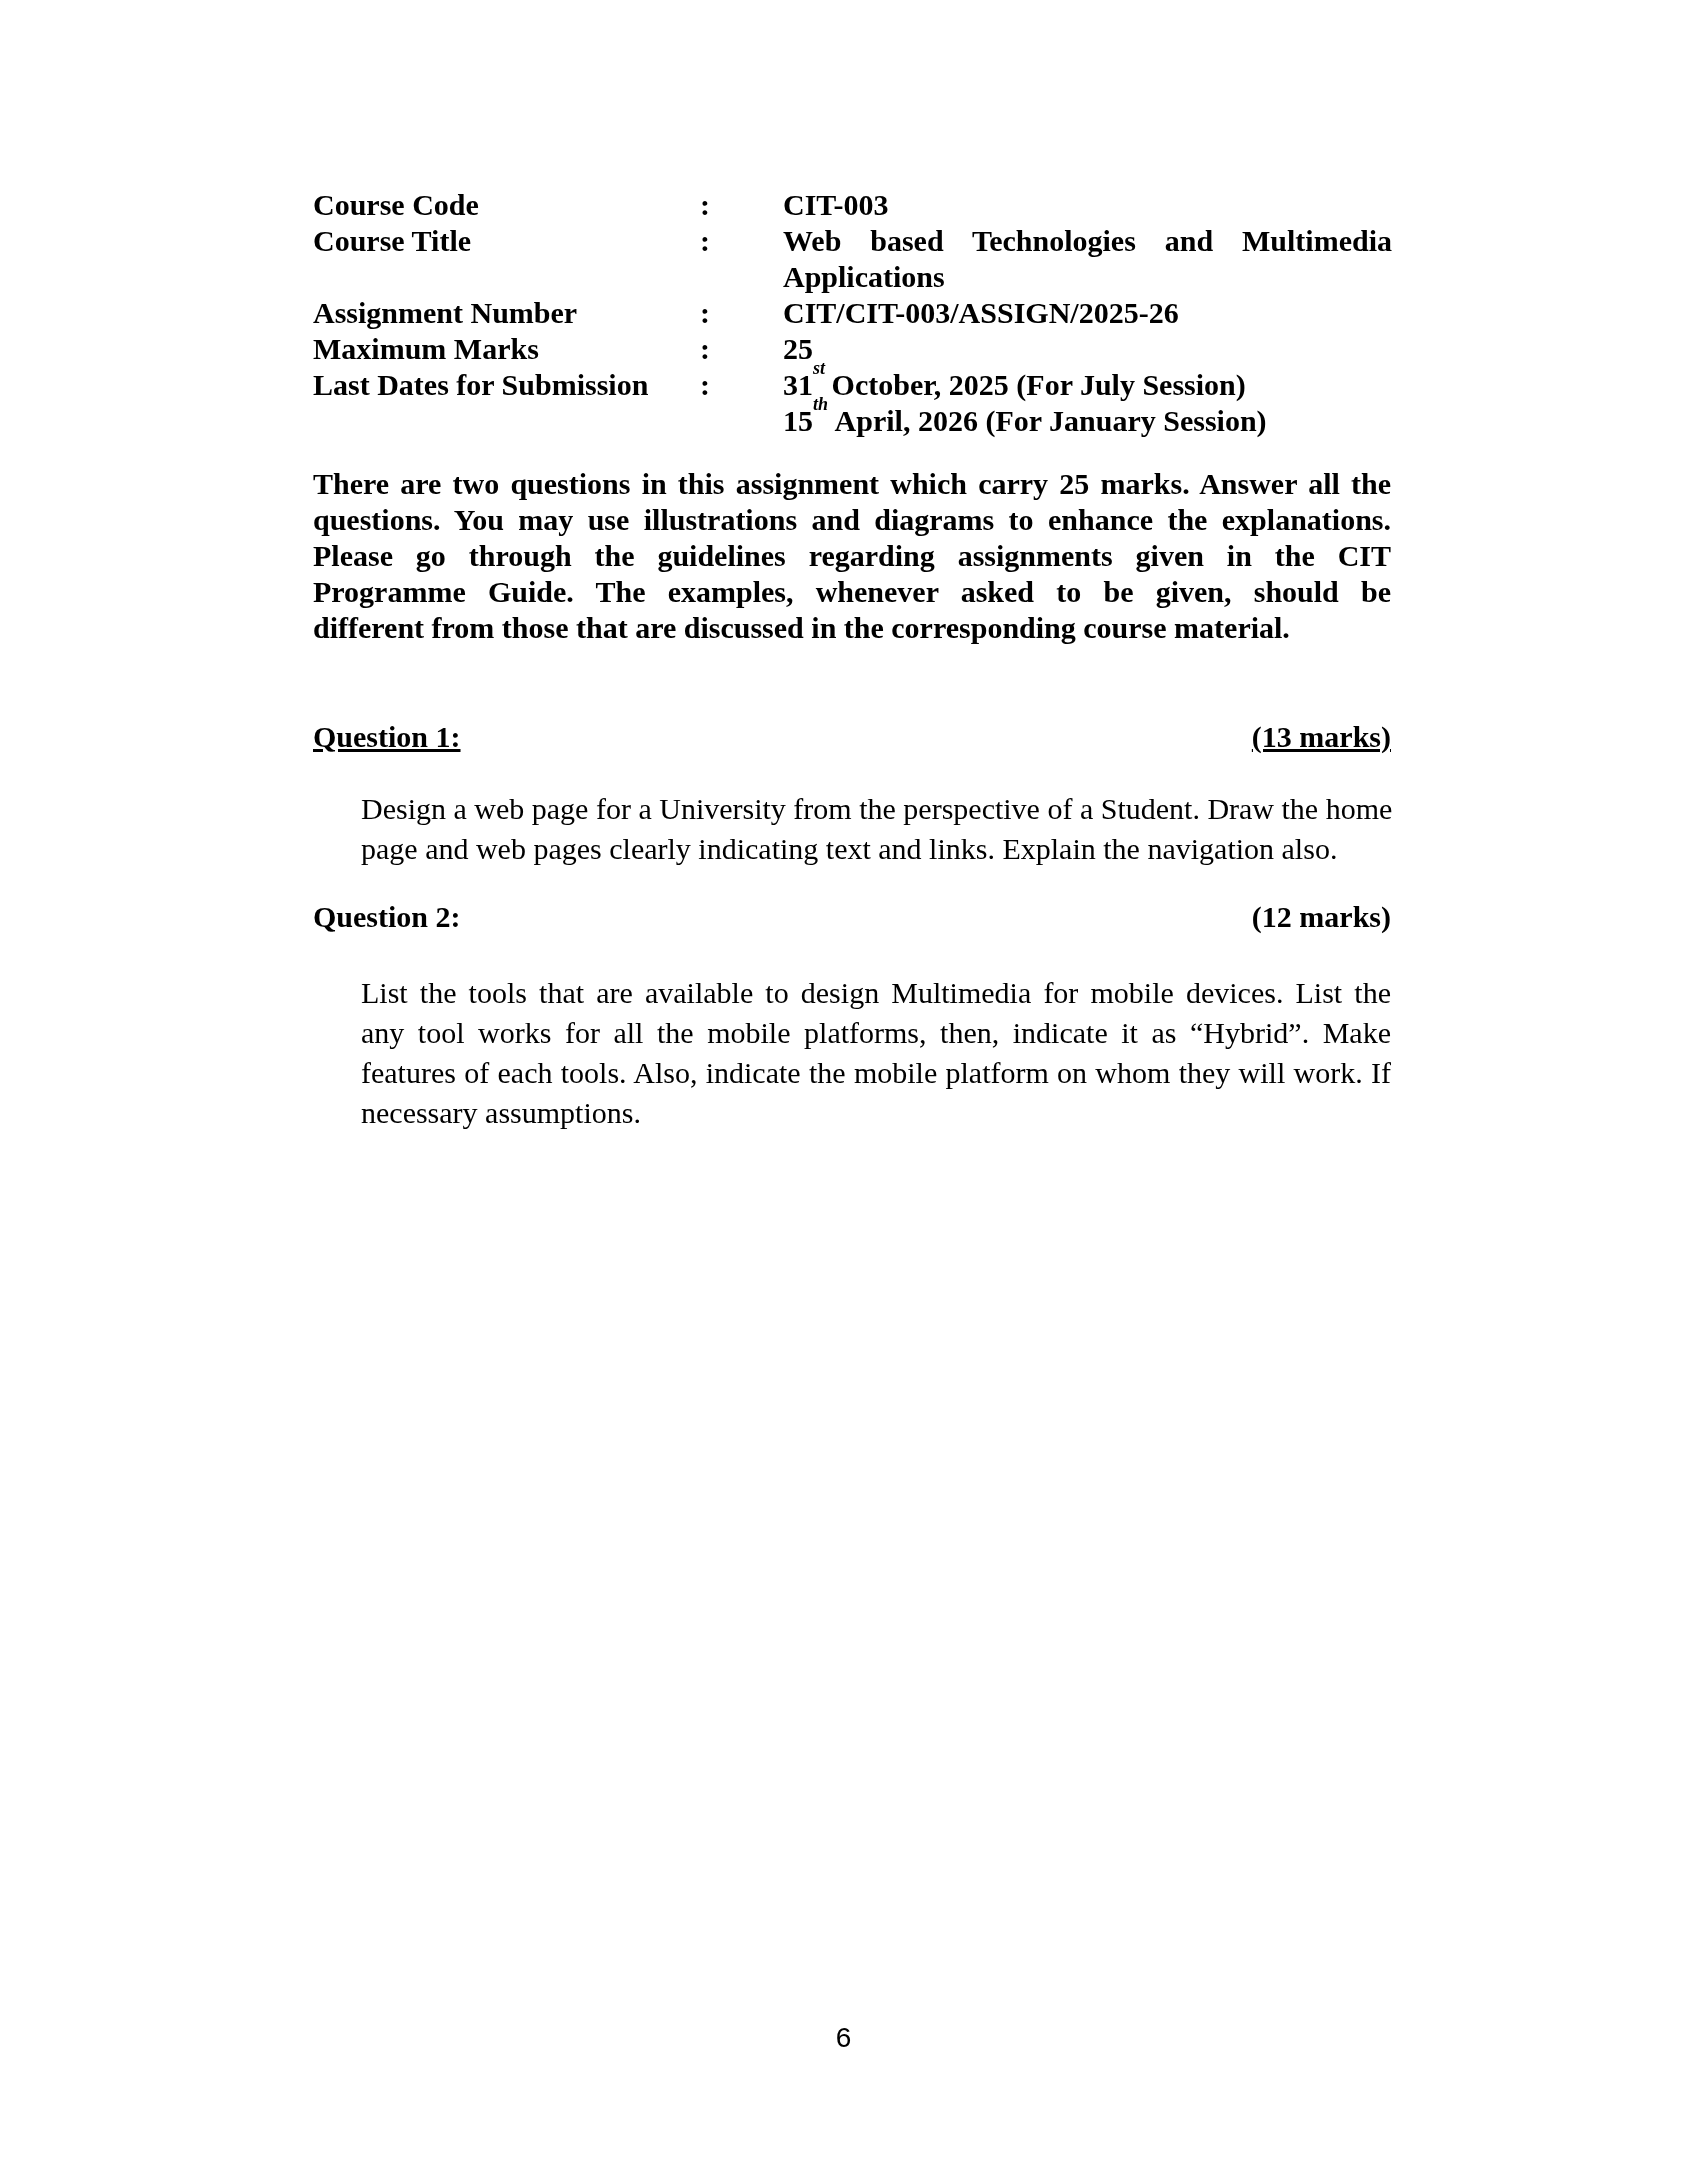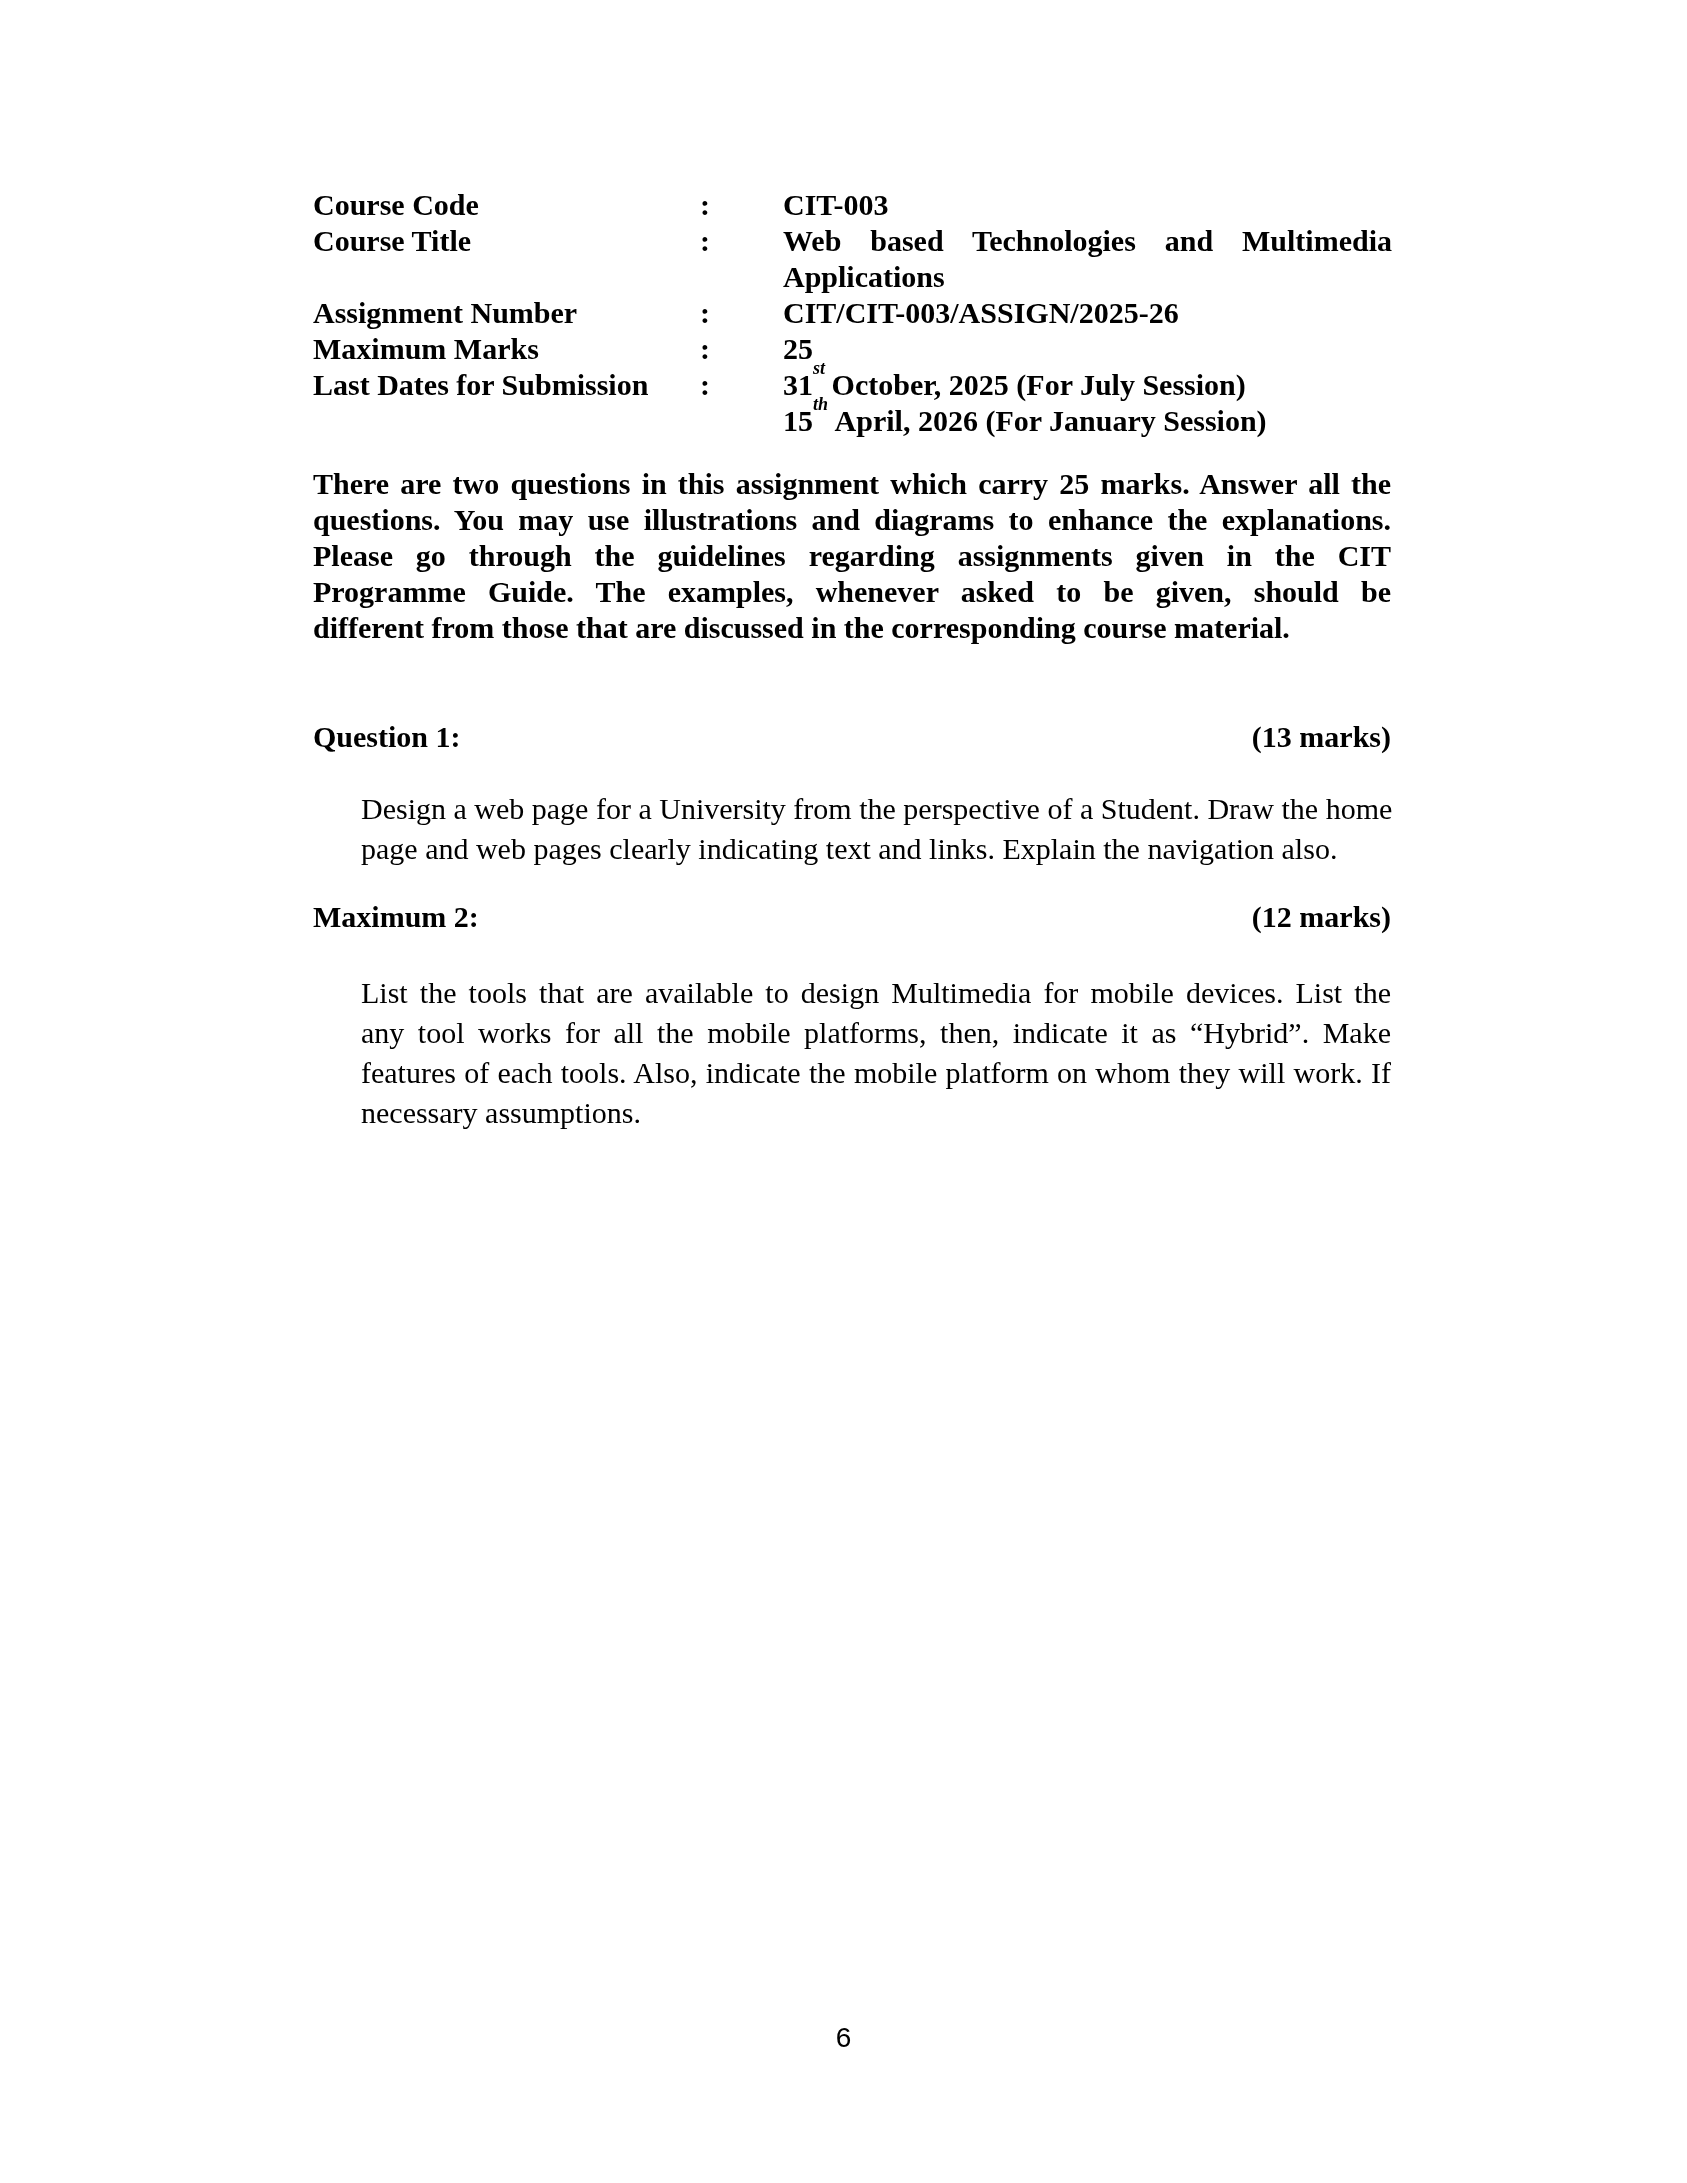--- a/index.html
+++ b/index.html
@@ -40,21 +40,21 @@
     font-weight: bold;
     line-height: 36px;
   }
   
   .qhead {
     display: flex;
     justify-content: space-between;
     font-weight: bold;
     line-height: 36px;
   }
-  .qhead.q1 { margin-top: 73px; }
+  .qhead.q1 { margin-top: 73px; text-decoration: underline; }
   .qhead.q2 { margin-top: 30px; }
   
   .qbody { line-height: 40px; margin-left: 48px; }
   .qbody.q1 { margin-top: 34px; }
   .qbody.q2 { margin-top: 38px; }
   
   .line { white-space: nowrap; }
   .line.just { text-align: justify; text-align-last: justify; }
   
   .pagenum {
@@ -126,21 +126,21 @@
     <div class="qhead q1">
       <span>Question 1:</span>
       <span>(13 marks)</span>
     </div>
     <div class="qbody q1">
         <div class="line just">Design a web page for a University from the perspective of a Student. Draw the home</div>
         <div class="line">page and web pages clearly indicating text and links. Explain the navigation also.</div>
       </div>
 
     <div class="qhead q2">
-      <span>Maximum 2:</span>
+      <span>Question 2:</span>
       <span>(12 marks)</span>
     </div>
     <div class="qbody q2">
         <div class="line just">List the tools that are available to design Multimedia for mobile devices. List the</div>
         <div class="line just">any tool works for all the mobile platforms, then, indicate it as “Hybrid”. Make</div>
         <div class="line just">features of each tools. Also, indicate the mobile platform on whom they will work. If</div>
         <div class="line">necessary assumptions.</div>
       </div>
 
   </div>

